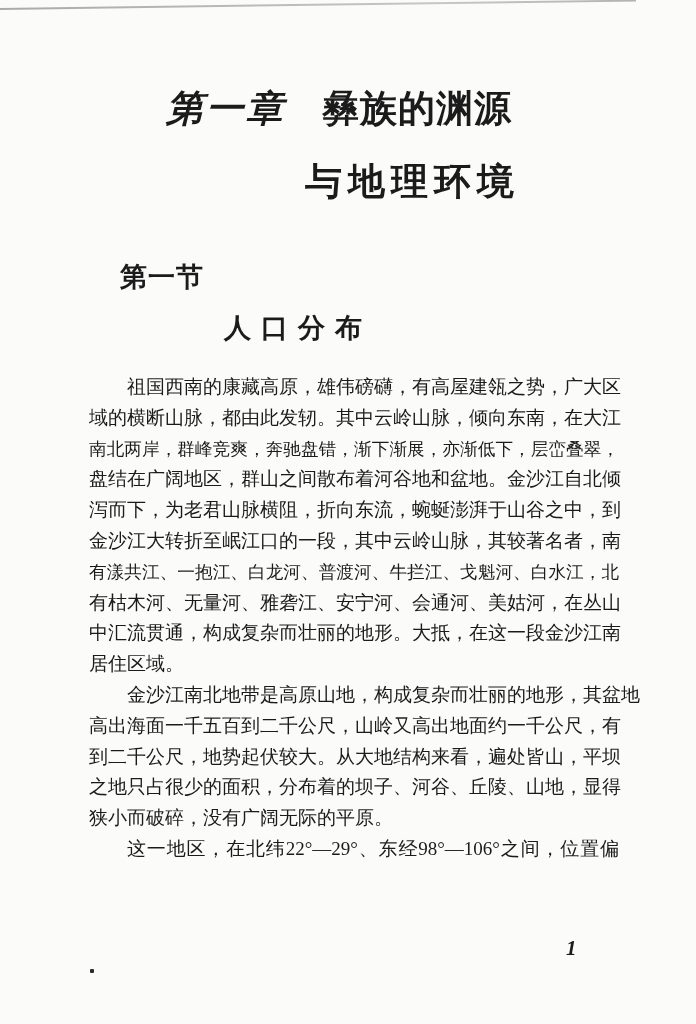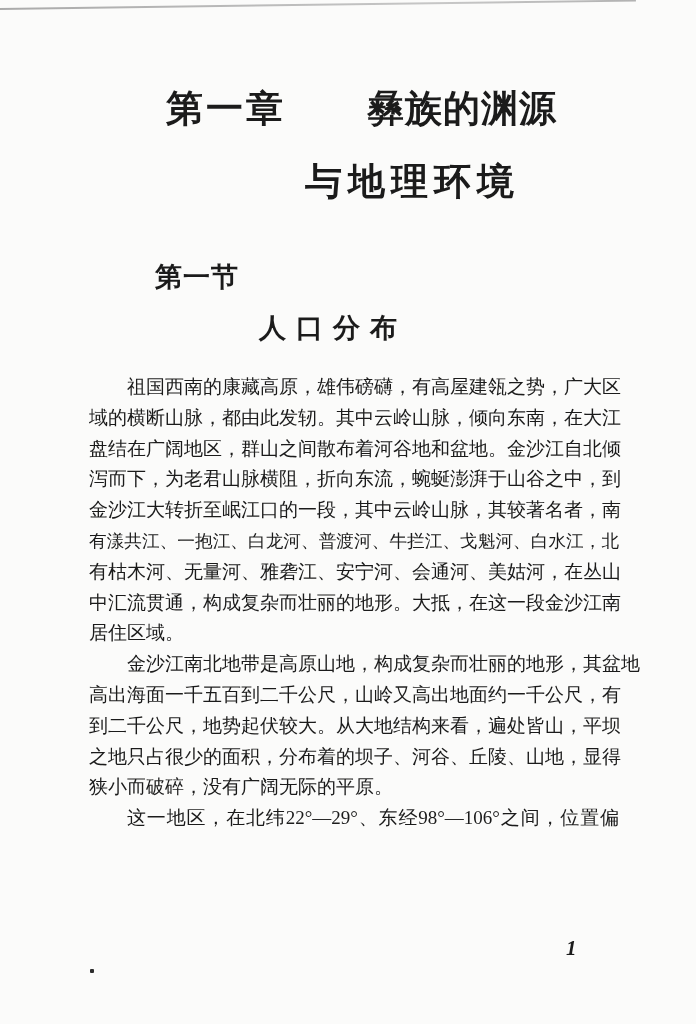--- a/index.html
+++ b/index.html
@@ -18,26 +18,26 @@
     background:linear-gradient(to right,#8f8f8f,#b5b5b5 70%,#9a9a9a);
     transform:rotate(-0.75deg);transform-origin:left center;opacity:.75;
   }
   .speck{
     position:absolute;left:90px;top:969px;width:4px;height:4px;
     background:#2c2c2c;border-radius:1px;
   }
   
   .chapter{position:absolute;left:166px;top:90px;font-weight:700;font-size:37px;line-height:1;}
   .chapter .row1{display:flex;}
-  .chapter .num{letter-spacing:3px;}
+  .chapter .num{letter-spacing:3px;font-style:italic;}
   .chapter .gap{width:36px;}
-  .chapter .t1{letter-spacing:1px;margin-left:45px;}
+  .chapter .t1{letter-spacing:1px;}
   .chapter .t2{margin-top:36px;margin-left:139px;letter-spacing:6px;}
   
-  .section{position:absolute;left:120px;top:264px;font-weight:700;font-size:27px;line-height:1;margin-left:35px;}
+  .section{position:absolute;left:120px;top:264px;font-weight:700;font-size:27px;line-height:1;}
   .section .row1{display:flex;}
   .section .num{letter-spacing:1px;}
   .section .gap{width:26px;}
   .section .t1{letter-spacing:1.2px;}
   .section .t2{margin-top:24px;margin-left:104px;letter-spacing:10px;}
   
   .body{
     position:absolute;left:78px;top:372px;width:541px;
     font-size:19px;font-weight:500;line-height:30.8px;
   }
@@ -76,20 +76,21 @@
       <span class="num">第一节</span>
       <span class="gap"></span>
     </div>
     <div class="t2">人口分布</div>
   </div>
 
   <div class="body">
     <div>
       <div class="bline indent">祖国西南的康藏高原，雄伟磅礴，有高屋建瓴之势，广大区</div>
       <div class="bline">域的横断山脉，都由此发轫。其中云岭山脉，倾向东南，在大江</div>
+      <div class="bline tight">南北两岸，群峰竞爽，奔驰盘错，渐下渐展，亦渐低下，层峦叠翠，</div>
       <div class="bline">盘结在广阔地区，群山之间散布着河谷地和盆地。金沙江自北倾</div>
       <div class="bline">泻而下，为老君山脉横阻，折向东流，蜿蜒澎湃于山谷之中，到</div>
       <div class="bline">金沙江大转折至岷江口的一段，其中云岭山脉，其较著名者，南</div>
       <div class="bline tight">有漾共江、一抱江、白龙河、普渡河、牛拦江、戈魁河、白水江，北</div>
       <div class="bline">有枯木河、无量河、雅砻江、安宁河、会通河、美姑河，在丛山</div>
       <div class="bline">中汇流贯通，构成复杂而壮丽的地形。大抵，在这一段金沙江南</div>
       <div class="bline end">居住区域。</div>
     </div>
     <div>
       <div class="bline indent">金沙江南北地带是高原山地，构成复杂而壮丽的地形，其盆地</div>

